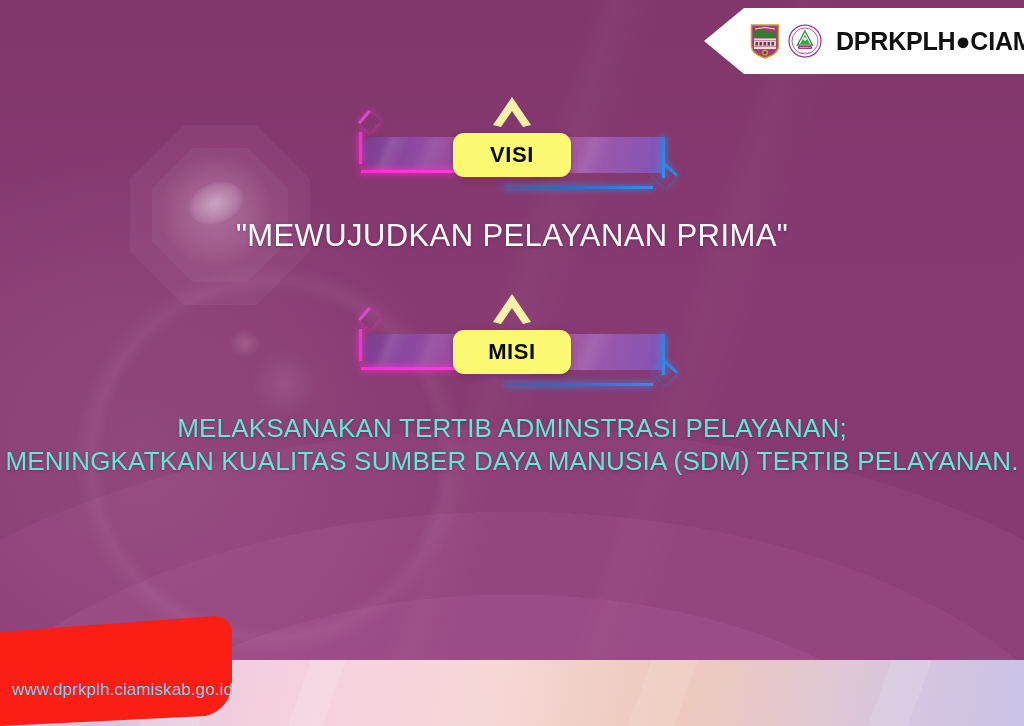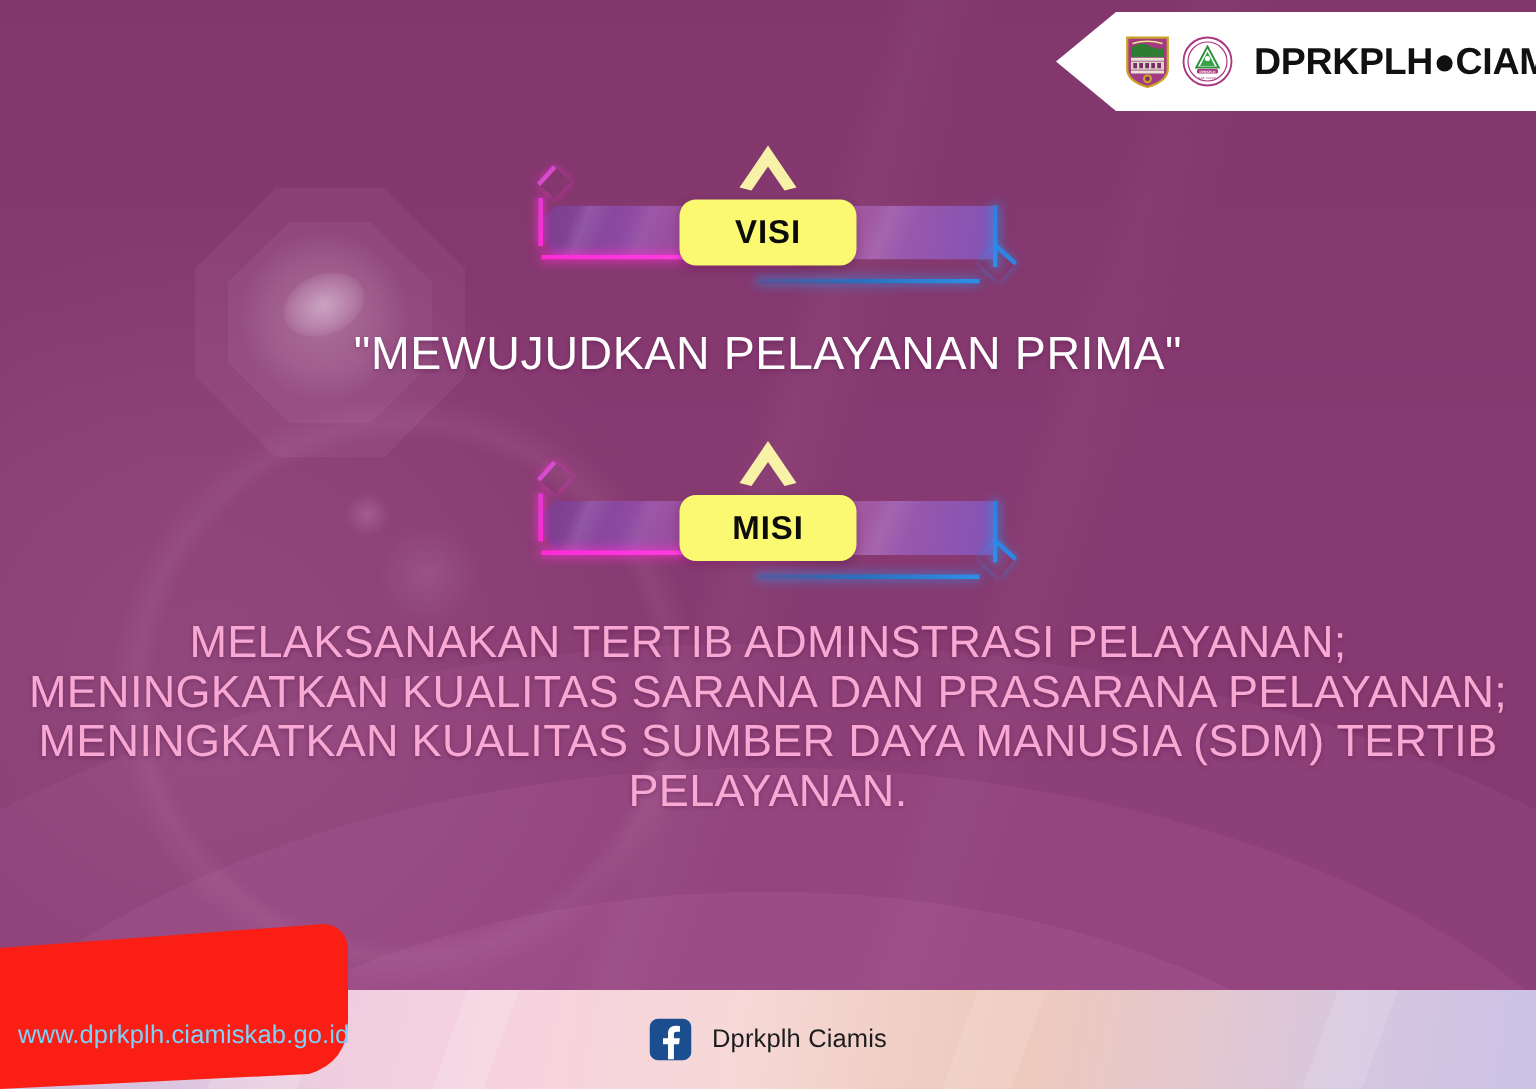--- a/index.html
+++ b/index.html
@@ -179,22 +179,22 @@
     color:#ffffff;
   }
   .visi-text{
     top:218px; font-size:31px; font-weight:400; letter-spacing:0.4px;
     text-shadow:0 1px 3px rgba(70,15,60,0.35);
   }
   .misi-list{
     top:412px; width:1024px;
   }
   .misi-line{
-    display:block; text-align:center; color:#f9a8d4;
-    font-size:30px; line-height:33px; letter-spacing:0.2px;
+    display:block; text-align:center; color:#5eead4;
+    font-size:26px; line-height:33px; letter-spacing:0.2px;
     text-shadow:0 1px 3px rgba(70,15,60,0.35);
   }
 
   
   .footer{
     position:absolute; left:0; bottom:0; width:1024px; height:66px;
     background:linear-gradient(100deg,
       #c9c4e4 0%, #d8c3df 10%, #f2cfdf 24%, #f7d3de 36%,
       #f6d8d6 48%, #f0cfc6 58%, #eec9bc 66%, #e6c8cc 76%,
       #d6c6e0 88%, #cbc2e6 100%);
@@ -312,38 +312,30 @@
         <div class="edge-blue-corner"></div>
       </div>
       <div class="tag-pill">
         <span>MISI</span>
       </div>
     </div>
   </div>
 
   <div class="statement misi-list">
     <span class="misi-line">MELAKSANAKAN TERTIB ADMINSTRASI PELAYANAN;</span>
-    <span class="misi-line">MENINGKATKAN KUALITAS SARANA DAN PRASARANA PELAYANAN;</span>
     <span class="misi-line">MENINGKATKAN KUALITAS SUMBER DAYA MANUSIA (SDM) TERTIB PELAYANAN.</span>
   </div>
 
   <div class="footer">
     <div class="footer-streak" style="left:150px;"></div>
     <div class="footer-streak" style="left:300px; width:34px;"></div>
     <div class="footer-streak" style="left:640px; width:46px; background:rgba(255,255,255,0.12);"></div>
     <div class="footer-streak" style="left:880px; width:40px; background:rgba(255,255,255,0.12);"></div>
 
     <div class="footer-inner">
 
-      <div class="social">
-        <svg class="fb-icon" viewBox="0 0 32 32">
-          <rect x="0" y="0" width="32" height="32" rx="6" fill="#1b4e8f"></rect>
-          <path d="M18.6 31 V19.6 h3.9 l0.6-4.5 h-4.5 v-2.9 c0-1.3 0.4-2.2 2.2-2.2 h2.4 V5.9 C22.8 5.8 21.4 5.6 19.8 5.6 c-3.4 0-5.7 2.1-5.7 5.9 v3.6 h-3.8 v4.5 h3.8 V31 Z" fill="#ffffff"></path>
-        </svg>
-        <span class="social-label">Dprkplh Ciamis</span>
-      </div>
     </div>
   </div>
 
   <div class="web-tag-round"></div>
   <div class="web-url">www.dprkplh.ciamiskab.go.id</div>
 
 </div>
 
 </body></html>

